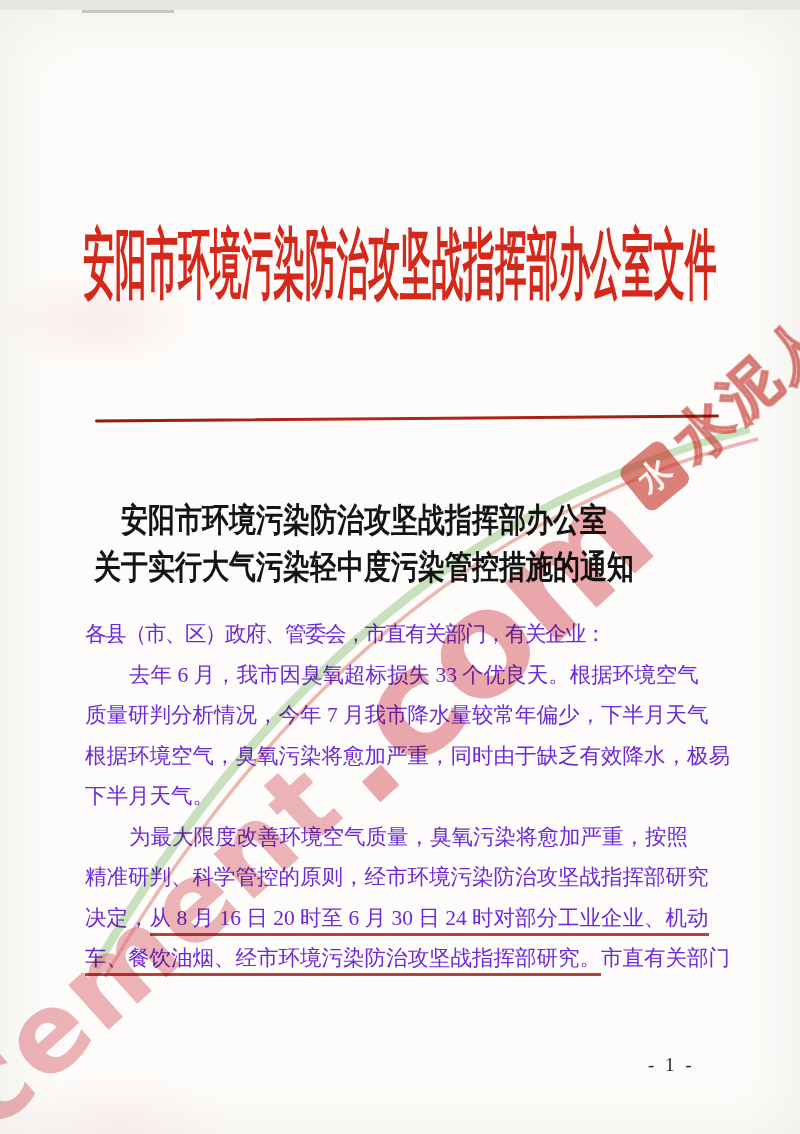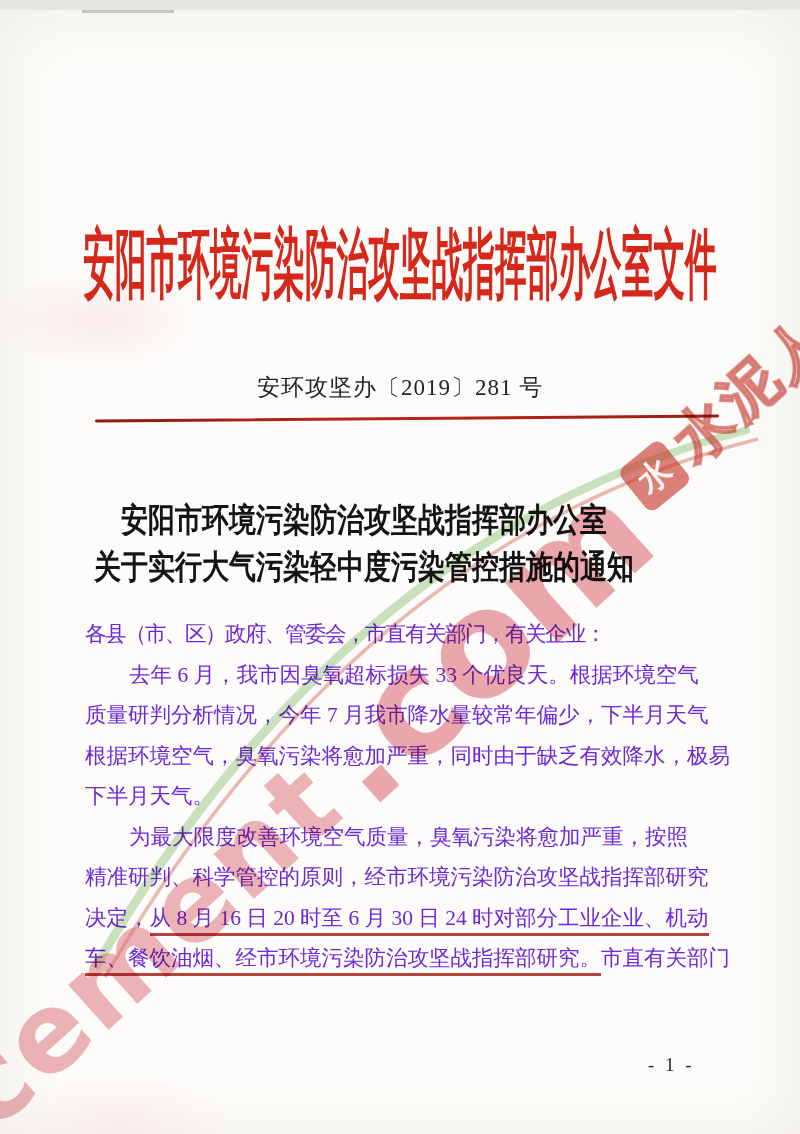--- a/index.html
+++ b/index.html
@@ -74,21 +74,20 @@
 <body>
 
 <div class="page">
 
   <div class="top-mark"></div>
   <div class="smudge1"></div>
   <div class="smudge2"></div>
 
   <div class="banner">安阳市环境污染防治攻坚战指挥部办公室文件</div>
 
-  <div class="docnum">安环攻坚办〔2019〕281 号</div>
 
   <div class="redline"></div>
 
   <div class="title">
     <span class="tline">安阳市环境污染防治攻坚战指挥部办公室</span>
     <span class="tline">关于实行大气污染轻中度污染管控措施的通知</span>
   </div>
 
   <div class="body">
     <div class="ln salut">各县（市、区）政府、管委会，市直有关部门，有关企业：</div>

